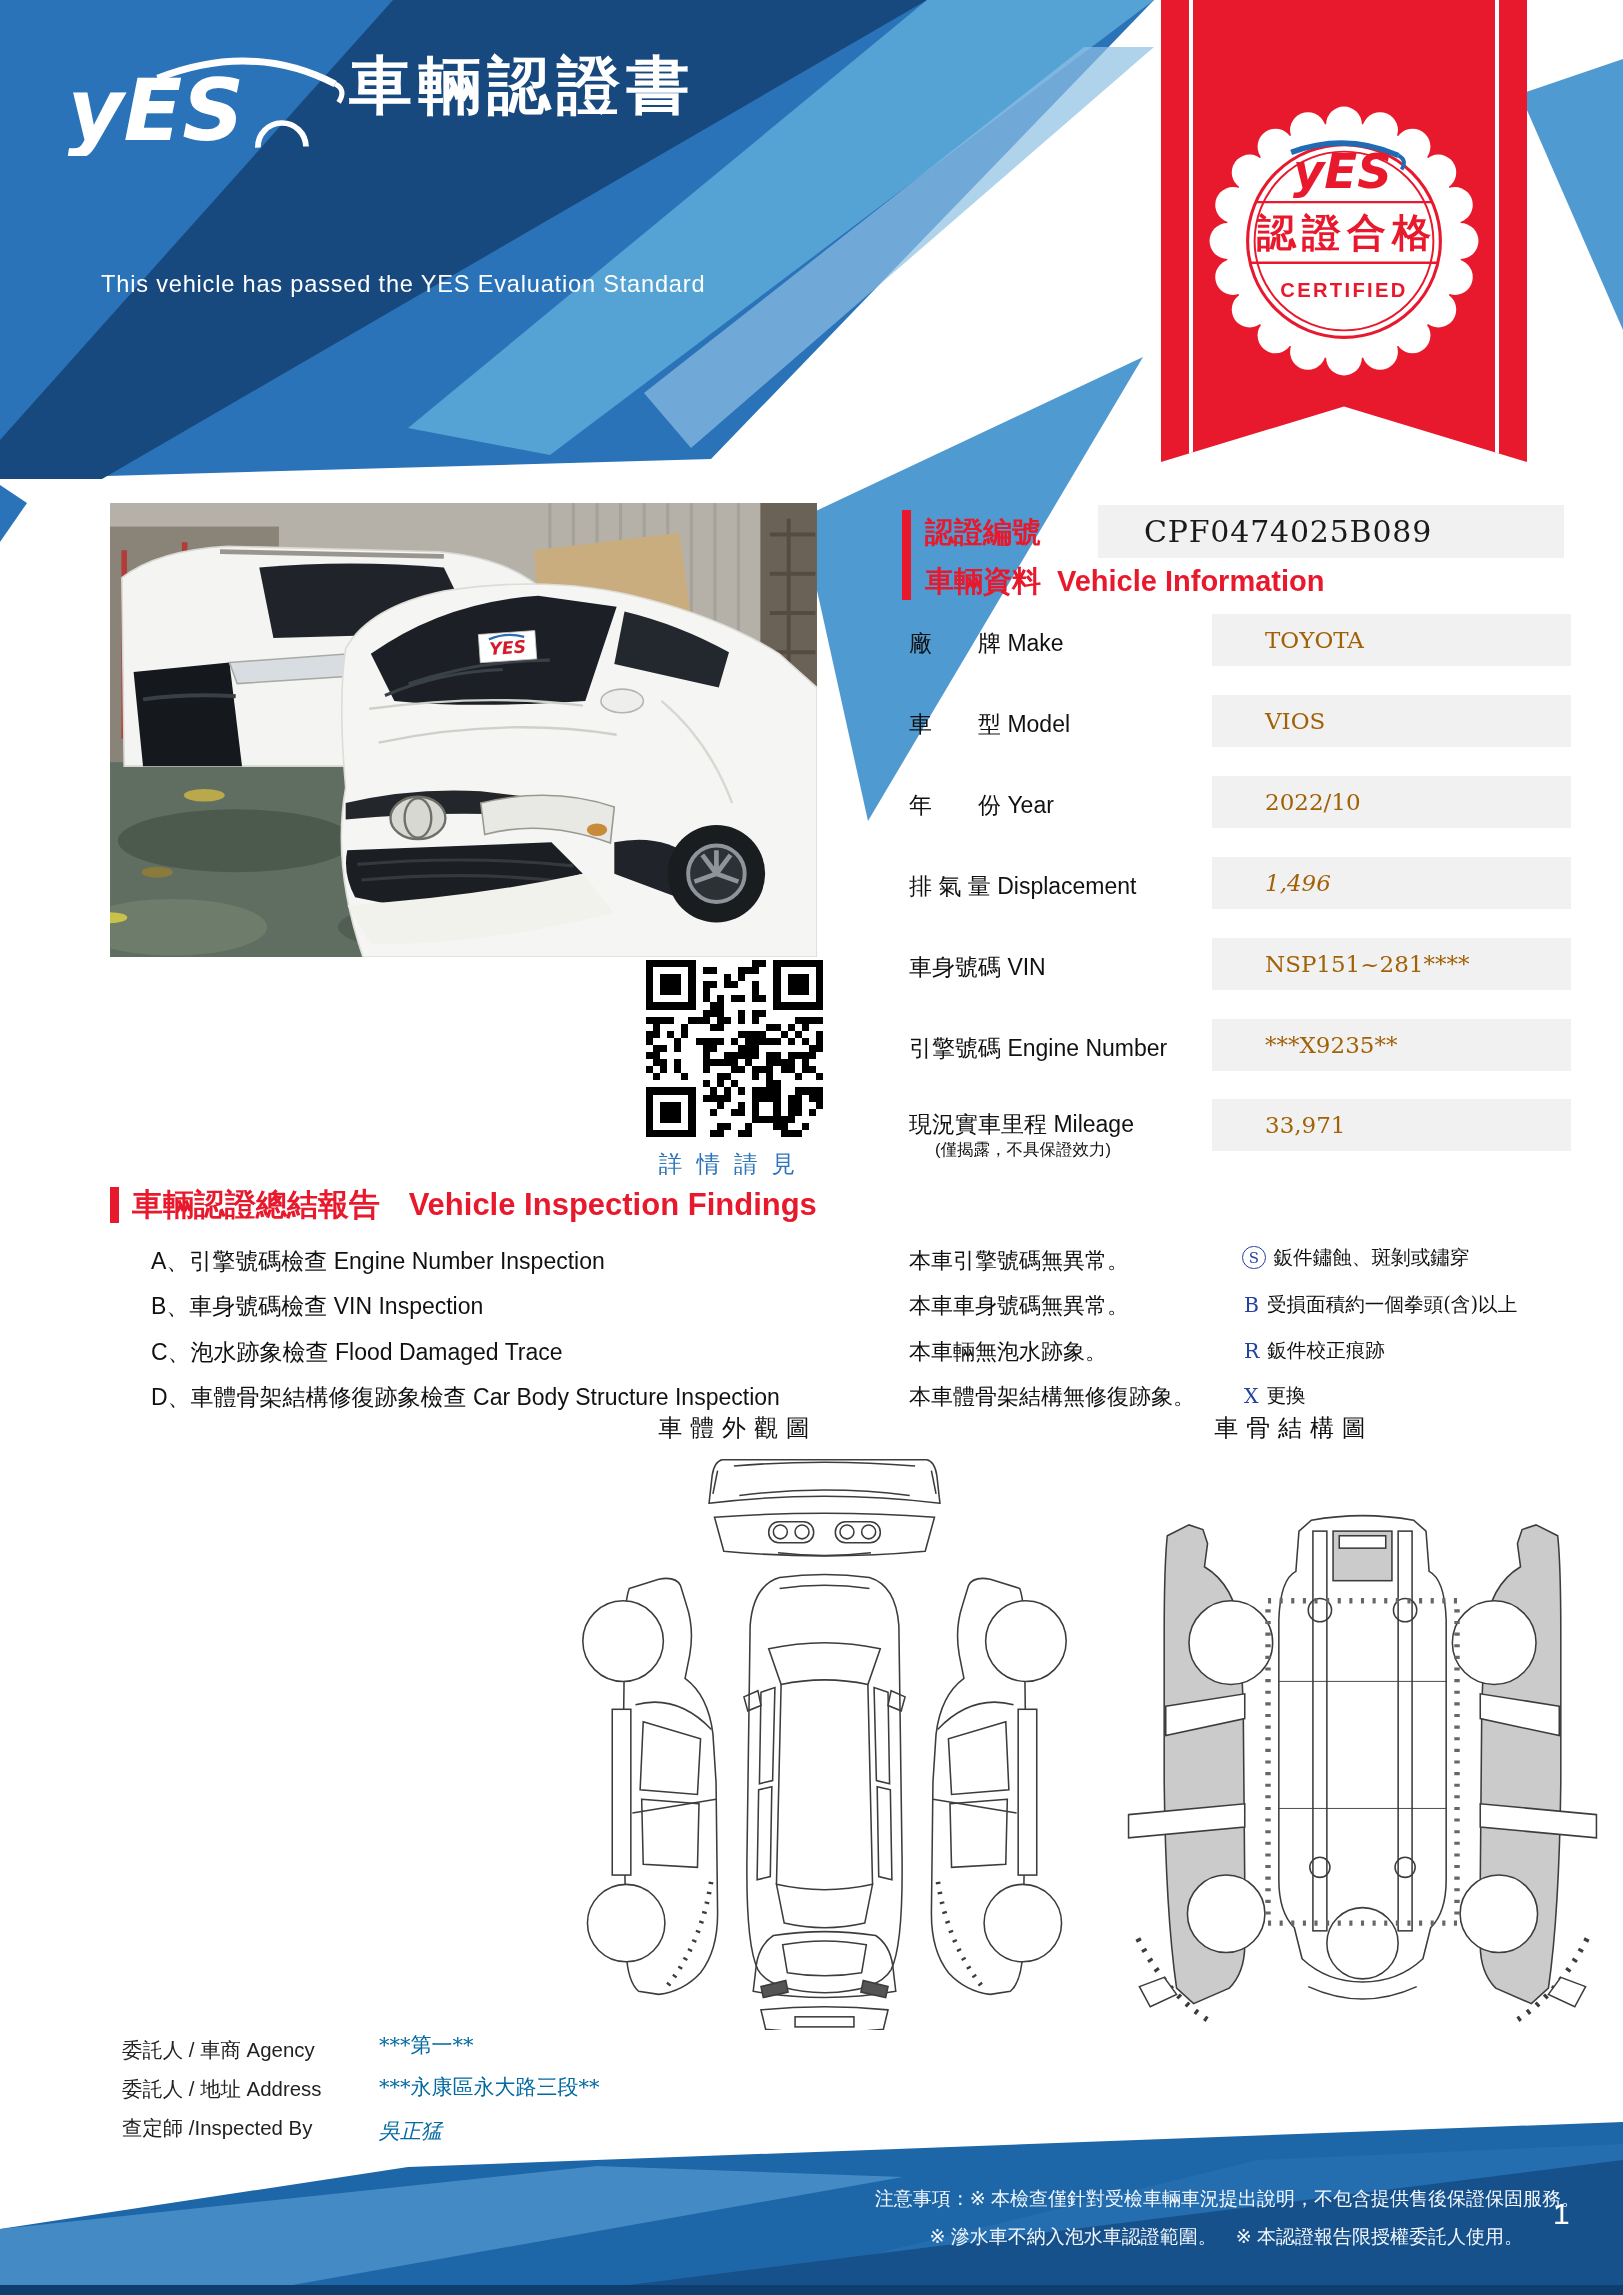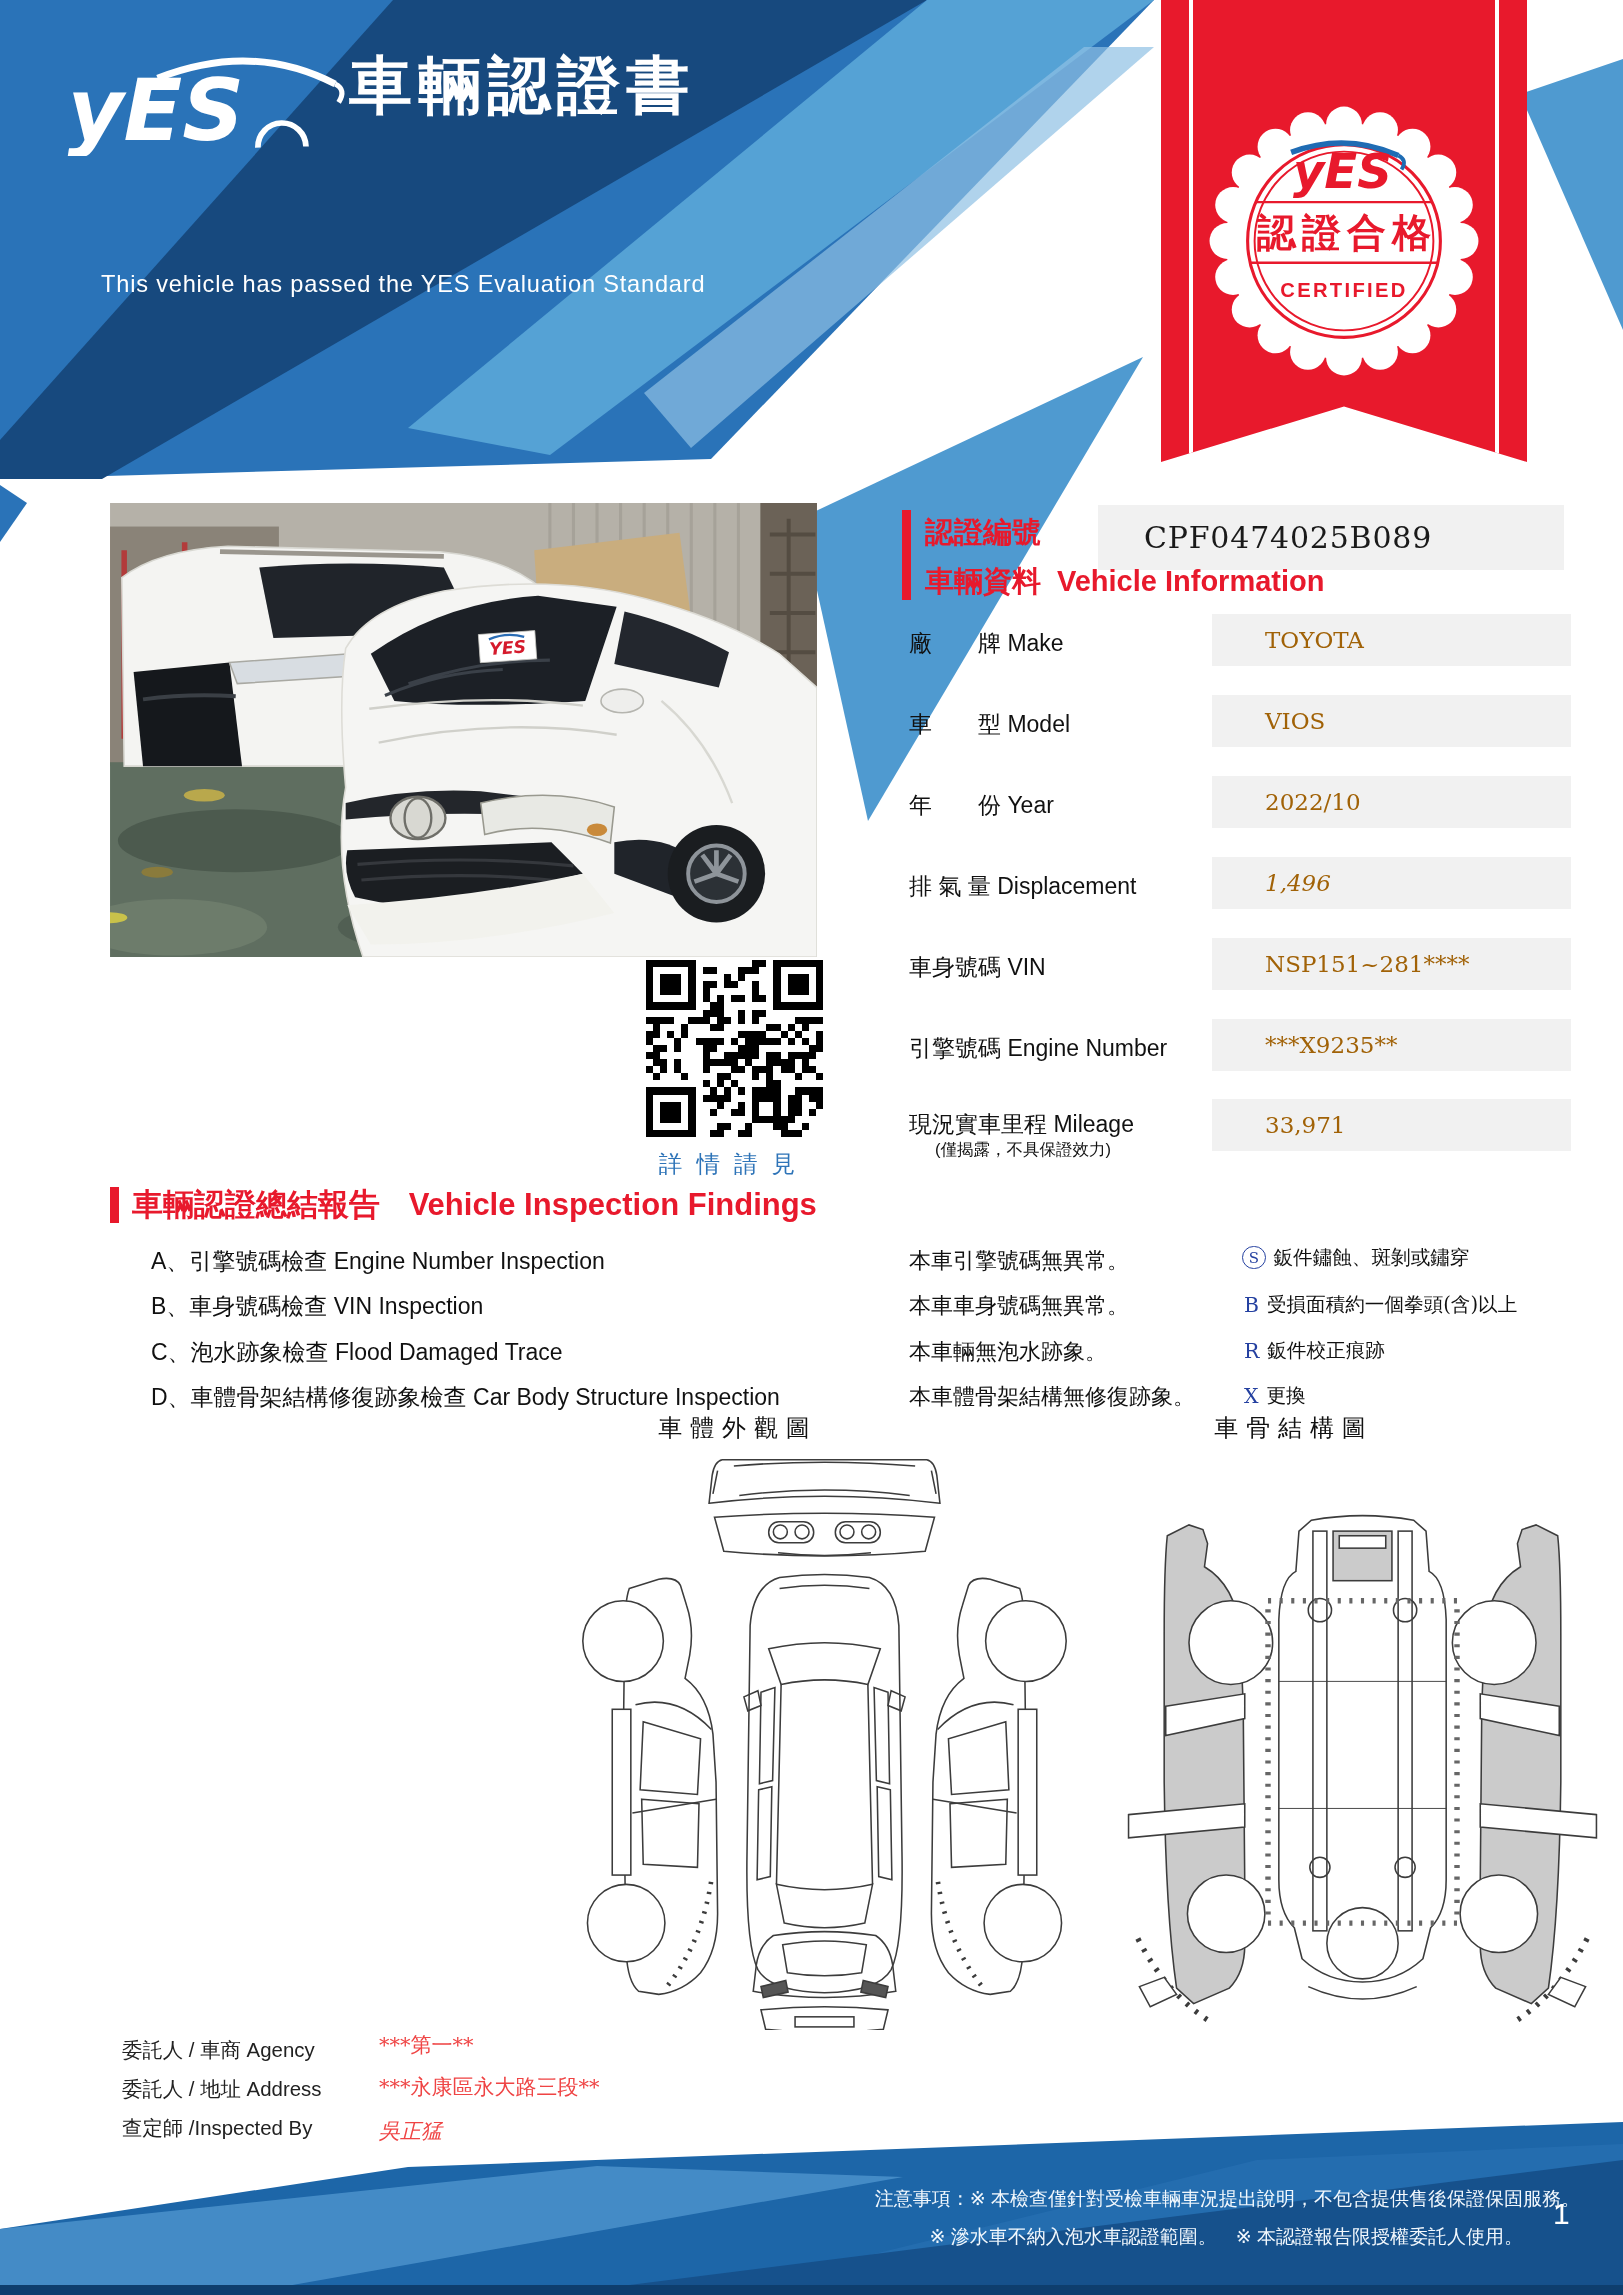--- a/index.html
+++ b/index.html
@@ -28,21 +28,21 @@
   .find-item .zh{font-weight:500;}
   .find-result{font-size:22px;color:#111;}
   .leg-row{display:flex;align-items:center;gap:7.9px;}
   .leg-sym{color:#2440a0;font-family:"DejaVu Serif","Liberation Serif",serif;font-size:20.4px;}
   .leg-sym.circled{width:23.6px;height:23.6px;border:1.6px solid #2440a0;border-radius:50%;
     display:inline-flex;align-items:center;justify-content:center;font-size:15px;box-sizing:border-box;}
   .leg-text{font-family:"DejaVu Serif","Liberation Serif",serif;font-size:19.6px;color:#111;}
   .diagram-title{font-family:"DejaVu Serif","Liberation Serif",serif;font-size:24px;letter-spacing:7.9px;color:#111;text-align:center;}
   
   .agency-label{font-size:20.4px;color:#222;}
-  .agency-value{font-size:21px;color:#ef4444;}
+  .agency-value{font-size:21px;color:#0369a1;}
   
   #footer-notes{right:43px;top:2180px;text-align:right;color:#f2f8fd;font-size:19px;line-height:38px;}
   #page-num{color:#fff;font-size:30px;}
   .qr-caption{color:#2e74b8;font-size:23.6px;letter-spacing:14px;text-align:center;
               font-family:"DejaVu Serif","Liberation Serif",serif;}
   svg{display:block;}
 </style>
 </head>
 <body>
 
@@ -160,21 +160,21 @@
     <circle cx="772" cy="472" r="62" fill="#1a1d20"></circle>
     <circle cx="772" cy="472" r="36" fill="#2c3136" stroke="#8e949a" stroke-width="5"></circle>
     <g stroke="#8e949a" stroke-width="6">
       <path d="M772,472 l0,-30 M772,472 l28,10 M772,472 l-28,10 M772,472 l18,-24 M772,472 l-18,-24"></path>
     </g>
     <path d="M702,252 Q762,302 792,382" stroke="#d8d8d2" stroke-width="3" fill="none"></path>
   </svg>
 
   <div class="abs redbar" style="left:902px;top:510px;width:8.6px;height:90px;"></div>
   <div class="abs red-label" style="left:925px;top:513px;font-size:29px;">認證編號</div>
-  <div class="abs valbox" style="left:1098px;top:505px;width:466px;height:65px;">
+  <div class="abs valbox" style="left:1098px;top:505px;width:466px;height:53px;">
     <span class="serif" style="font-size:30px;padding-left:46px;letter-spacing:0.8px;">CPF0474025B089</span>
   </div>
   <div class="abs" style="left:925px;top:562px;font-size:29px;">
     <span class="red-label">車輛資料</span>
     <span class="red-label" style="margin-left:7.9px;">Vehicle Information</span>
   </div>
 
   <div class="abs info-label" style="left:909px;top:628px;">廠　　牌 Make</div>
   <div class="abs valbox" style="left:1212px;top:614px;width:359px;height:52px;">
     <span class="serif info-value" style="padding-left:53px;">TOYOTA</span>

